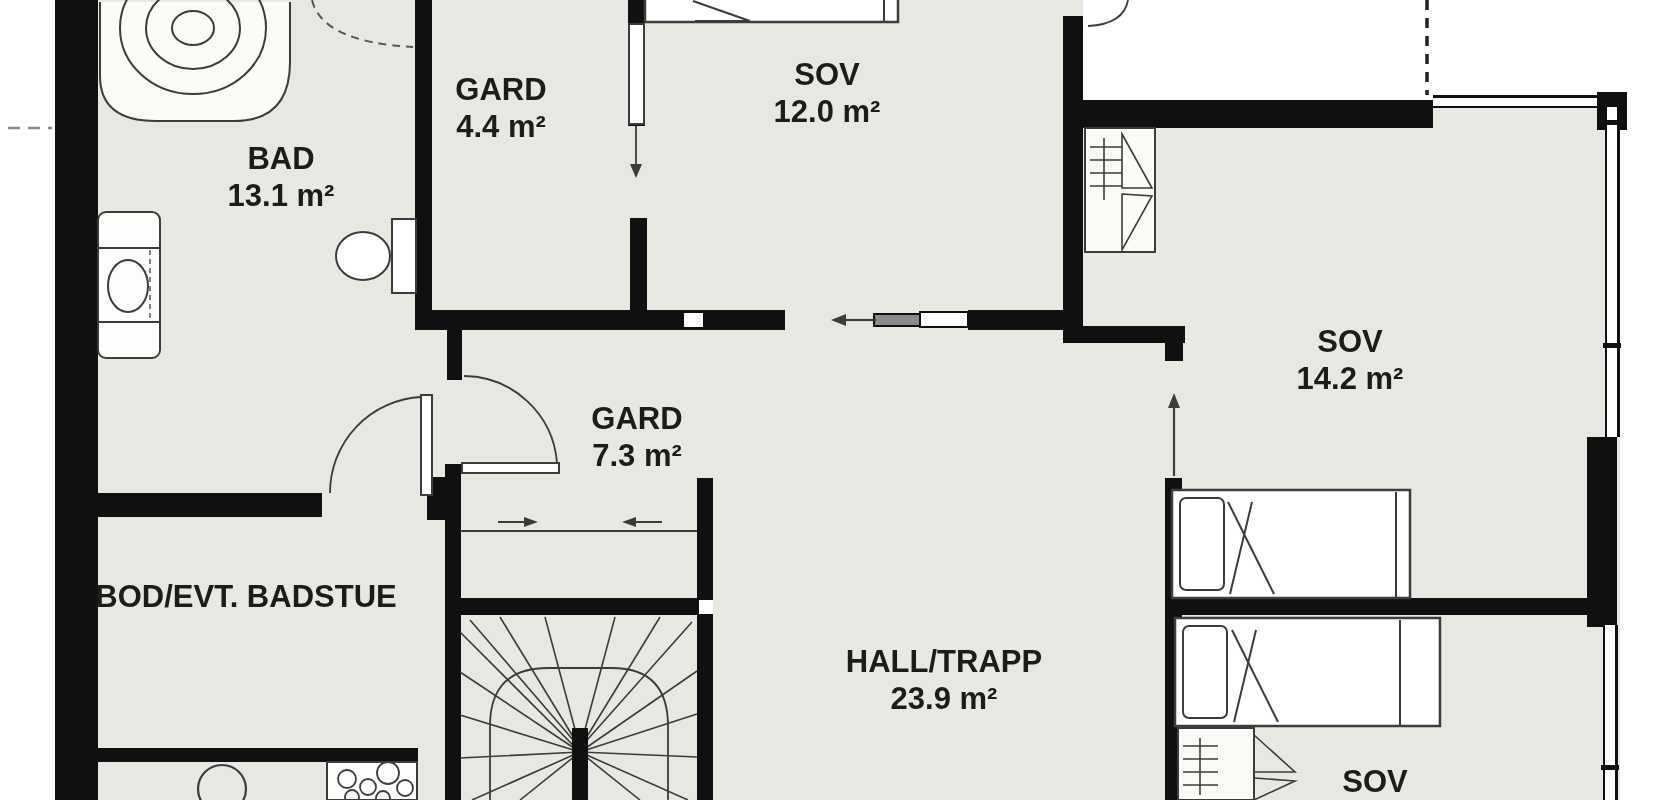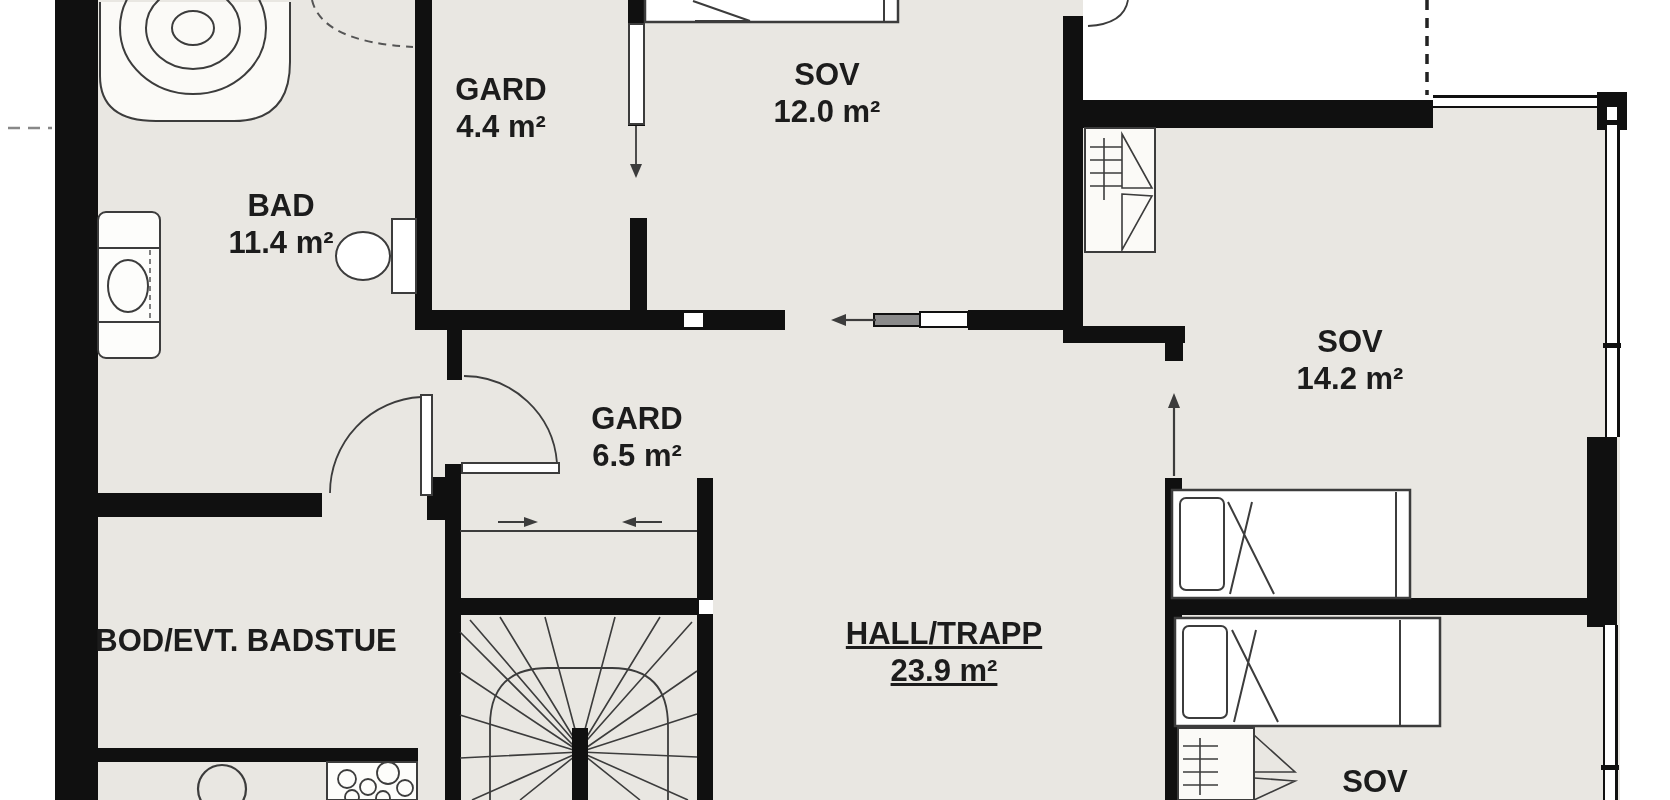--- a/index.html
+++ b/index.html
@@ -203,50 +203,50 @@
         <circle cx="347" cy="779" r="9"></circle>
         <circle cx="368" cy="787" r="8"></circle>
         <circle cx="388" cy="773" r="11"></circle>
         <circle cx="405" cy="788" r="8"></circle>
         <circle cx="352" cy="797" r="7"></circle>
         <circle cx="383" cy="798" r="7"></circle>
       </g>
     </g>
   </svg>
 
-  <div class="room-label" style="left:281px;top:177px;margin-top:47px;">
+  <div class="room-label" style="left:281px;top:177px;">
     <div>BAD</div>
-    <div>11.4 m²</div>
+    <div>13.1 m²</div>
   </div>
 
   <div class="room-label" style="left:501px;top:108px;">
     <div>GARD</div>
     <div>4.4 m²</div>
   </div>
 
   <div class="room-label" style="left:827px;top:93px;">
     <div>SOV</div>
     <div>12.0 m²</div>
   </div>
 
   <div class="room-label" style="left:1350px;top:360px;">
     <div>SOV</div>
     <div>14.2 m²</div>
   </div>
 
   <div class="room-label" style="left:637px;top:437px;">
     <div>GARD</div>
-    <div>6.5 m²</div>
-  </div>
-
-  <div class="room-label" style="left:246px;top:596px;margin-top:44px;">
+    <div>7.3 m²</div>
+  </div>
+
+  <div class="room-label" style="left:246px;top:596px;">
     <div>BOD/EVT. BADSTUE</div>
   </div>
 
-  <div class="room-label" style="left:944px;top:652px;text-decoration:underline;">
+  <div class="room-label" style="left:944px;top:680px;">
     <div>HALL/TRAPP</div>
     <div>23.9 m²</div>
   </div>
 
   <div class="room-label anchor-top" style="left:1375px;top:763px;">
     <div>SOV</div>
     <div></div>
   </div>
 
   <div class="ss-label" style="left:222px;top:789px;">S.S</div>

